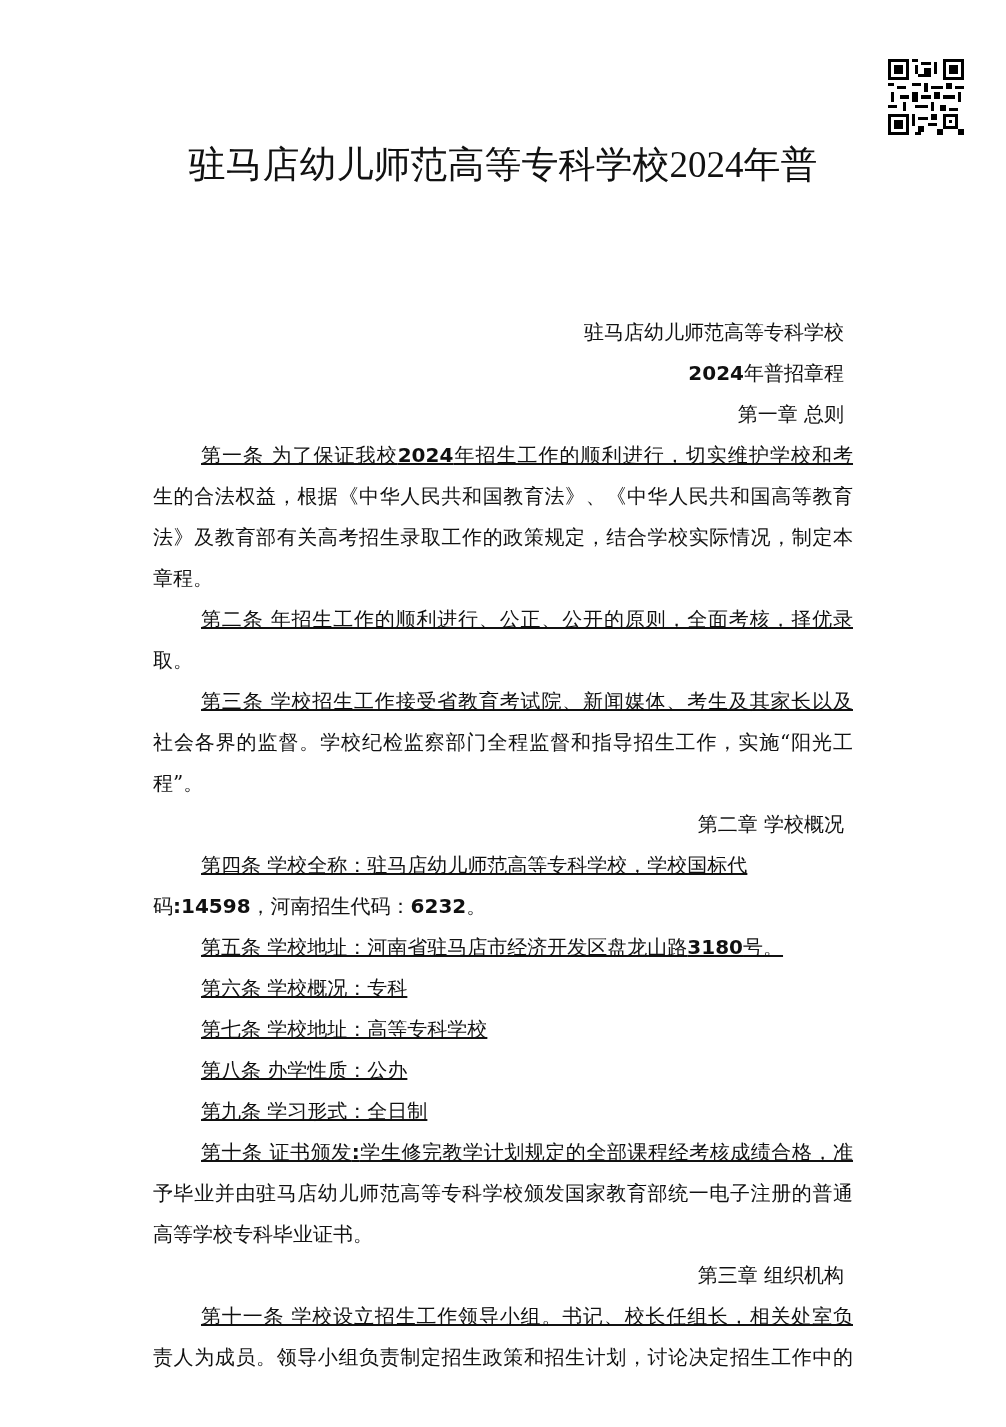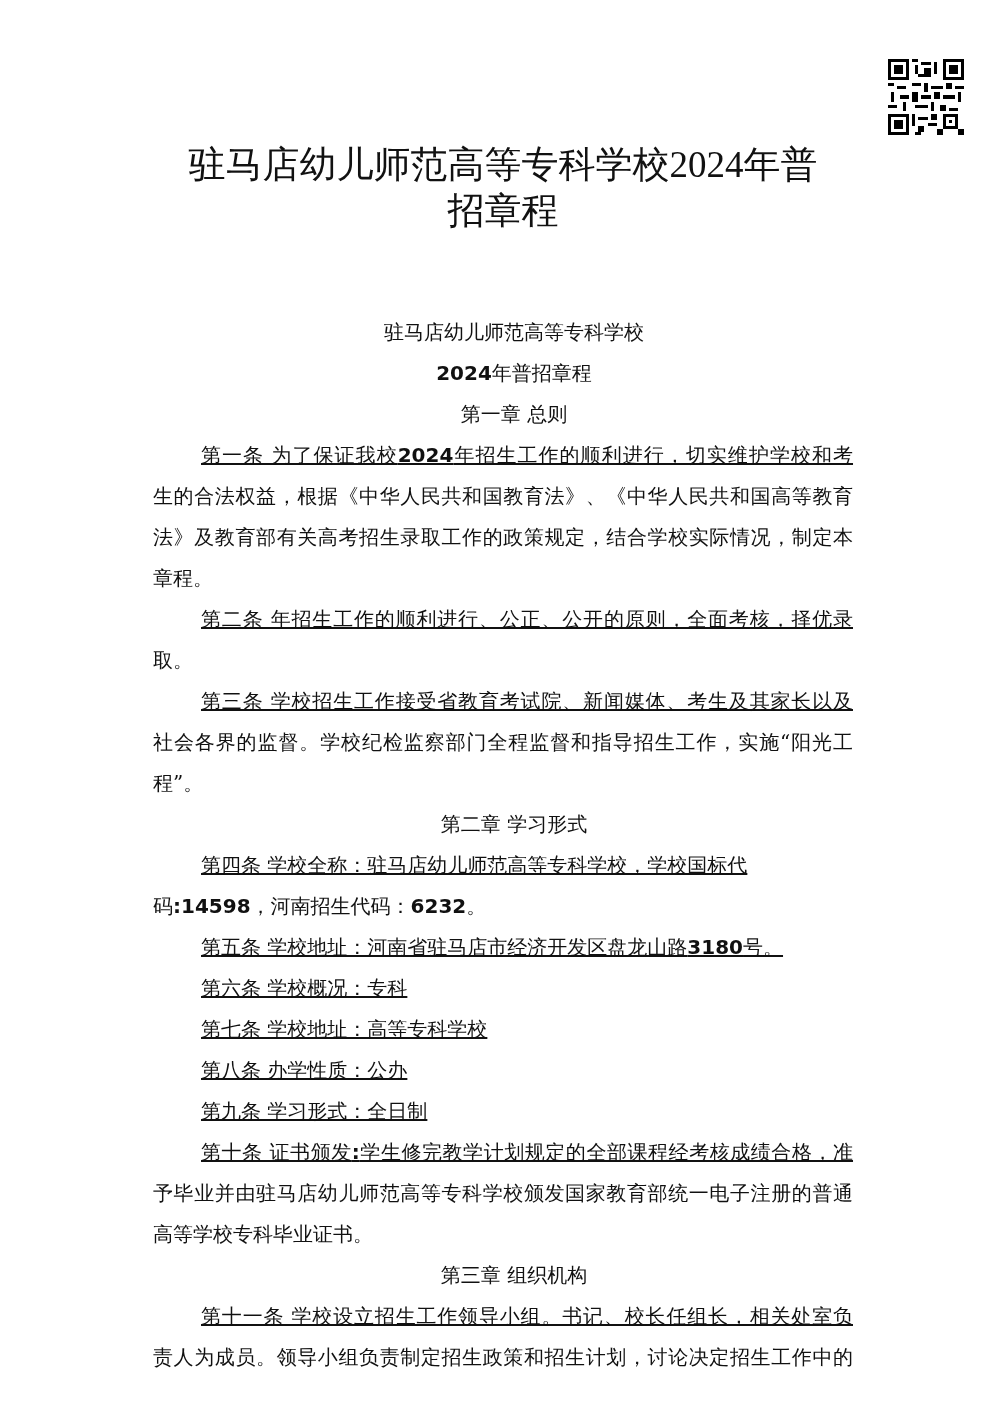--- a/index.html
+++ b/index.html
@@ -2,21 +2,21 @@
 <html><head>
 <meta charset="utf-8">
 <style>
   html, body { margin: 0; padding: 0; background: #ffffff; }
   body { width: 1006px; height: 1427px; position: relative; overflow: hidden; color: #111111;
          font-family: "DejaVu Serif", "Liberation Serif", serif; }
   .qr { position: absolute; left: 888px; top: 59px; width: 76px; height: 76px; }
   .title { position: absolute; left: 150px; top: 142px; width: 706px; text-align: center;
            font-family: Liberation Serif, serif; font-size: 37px; line-height: 46px; color: #111; font-weight: normal; }
   .line { position: absolute; left: 153px; width: 700px; font-size: 20px; line-height: 24px; white-space: nowrap; }
-  .center { left: 164px; width: 700px; text-align: center; }
+  .center { left: 144px; width: 700px; text-align: right; }
   .indent { padding-left: 48px; box-sizing: border-box; text-decoration: underline; }
   .just { text-align: justify; text-align-last: justify; }
   b { font-family: "DejaVu Sans", sans-serif; font-weight: bold; }
 </style>
 </head>
 <body>
 
 <div class="qr">
   <svg width="76" height="76" viewBox="0 0 25 25" shape-rendering="crispEdges">
     <rect width="25" height="25" fill="#fff"></rect>
@@ -66,40 +66,39 @@
         <rect x="13" y="21" width="3" height="1"></rect>
         <rect x="16" y="23" width="2" height="2"></rect>
       <rect x="23" y="23" width="2" height="2"></rect>
         <rect x="9" y="24" width="2" height="1"></rect>
     </g>
   </svg>
 </div>
 
 <div class="title">
   <div>驻马店幼儿师范高等专科学校2024年普</div>
-  <div>招章程</div>
 </div>
 
 <div class="line center" style="top:320px">驻马店幼儿师范高等专科学校</div>
 <div class="line center" style="top:361px"><b>2024</b><span>年普招章程</span></div>
 <div class="line center" style="top:402px">第一章 总则</div>
 
 <div class="line indent just" style="top:443px"><span>第一条 为了保证我校</span><b>2024</b><span>年招生工作的顺利进行，切实维护学校和考</span></div>
 <div class="line just" style="top:484px">生的合法权益，根据《中华人民共和国教育法》、《中华人民共和国高等教育</div>
 <div class="line just" style="top:525px">法》及教育部有关高考招生录取工作的政策规定，结合学校实际情况，制定本</div>
 <div class="line" style="top:566px">章程。</div>
 
 <div class="line indent just" style="top:607px">第二条 年招生工作的顺利进行、公正、公开的原则，全面考核，择优录</div>
 <div class="line" style="top:648px">取。</div>
 
 <div class="line indent just" style="top:689px">第三条 学校招生工作接受省教育考试院、新闻媒体、考生及其家长以及</div>
 <div class="line just" style="top:730px">社会各界的监督。学校纪检监察部门全程监督和指导招生工作，实施“阳光工</div>
 <div class="line" style="top:771px">程”。</div>
 
-<div class="line center" style="top:812px">第二章 学习形式</div>
+<div class="line center" style="top:812px">第二章 学校概况</div>
 
 <div class="line indent" style="top:853px">第四条 学校全称：驻马店幼儿师范高等专科学校，学校国标代</div>
 <div class="line" style="top:894px"><span>码</span><b>:14598</b><span>，河南招生代码：</span><b>6232</b><span>。</span></div>
 
 <div class="line indent" style="top:935px"><span>第五条 学校地址：河南省驻马店市经济开发区盘龙山路</span><b>3180</b><span>号。</span></div>
 <div class="line indent" style="top:976px">第六条 学校概况：专科</div>
 <div class="line indent" style="top:1017px">第七条 学校地址：高等专科学校</div>
 <div class="line indent" style="top:1058px">第八条 办学性质：公办</div>
 <div class="line indent" style="top:1099px">第九条 学习形式：全日制</div>
 

